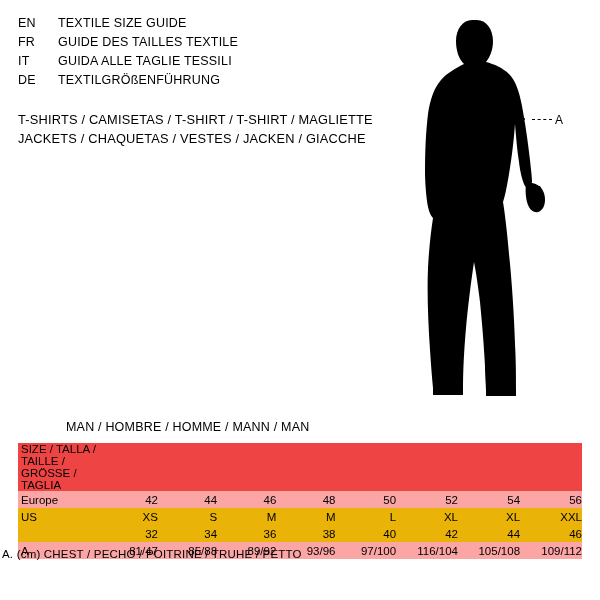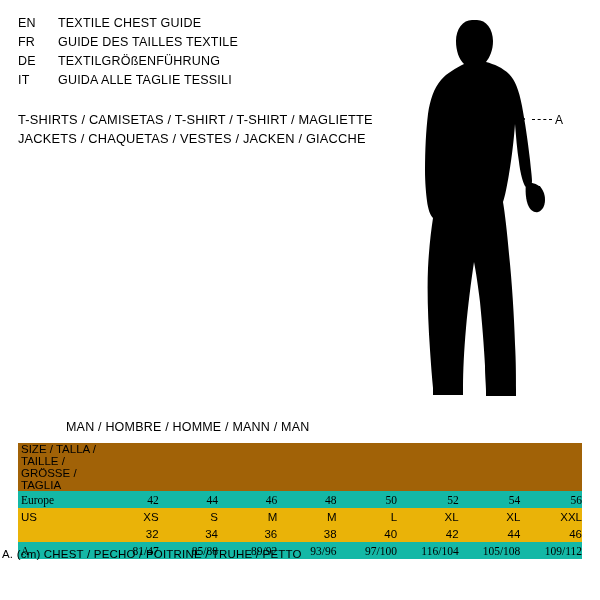--- a/index.html
+++ b/index.html
@@ -101,30 +101,29 @@
     border-collapse: collapse;
     width: 564px;
     font-size: 11.5px;
   }
   table.size-table td {
     padding: 0 0 0 0;
     height: 17px;
     vertical-align: middle;
   }
   .row-head td {
-    background: #a16207;
+    background: #ef4444;
     font-size: 11.5px;
     height: 18px;
   }
   .row-shade td {
     background: #eab308;
   }
   .row-plain td {
-    background: #14b8a6;
-    font-family: Liberation Serif, serif;
+    background: #fca5a5;
   }
   .col-label {
     width: 86px;
     padding-left: 3px !important;
   }
   .cell {
     width: 68px;
     text-align: right;
   }
   .footnote {
@@ -136,33 +135,33 @@
   }
 </style>
 </head>
 <body>
 
 <div class="page">
 
   <div class="legend">
     <div class="legend-row">
       <div class="legend-code">EN</div>
-      <div class="legend-text">TEXTILE CHEST GUIDE</div>
+      <div class="legend-text">TEXTILE SIZE GUIDE</div>
     </div>
     <div class="legend-row">
       <div class="legend-code">FR</div>
       <div class="legend-text">GUIDE DES TAILLES TEXTILE</div>
     </div>
     <div class="legend-row">
+      <div class="legend-code">IT</div>
+      <div class="legend-text">GUIDA ALLE TAGLIE TESSILI</div>
+    </div>
+    <div class="legend-row">
       <div class="legend-code">DE</div>
       <div class="legend-text">TEXTILGRÖßENFÜHRUNG</div>
-    </div>
-    <div class="legend-row">
-      <div class="legend-code">IT</div>
-      <div class="legend-text">GUIDA ALLE TAGLIE TESSILI</div>
     </div>
   </div>
 
   <div class="headings">
     <div class="heading-line">T-SHIRTS / CAMISETAS / T-SHIRT / T-SHIRT / MAGLIETTE</div>
     <div class="heading-line">JACKETS / CHAQUETAS / VESTES / JACKEN / GIACCHE</div>
   </div>
 
   <div class="figure">
     <svg width="195" height="400" viewBox="0 0 195 400">

